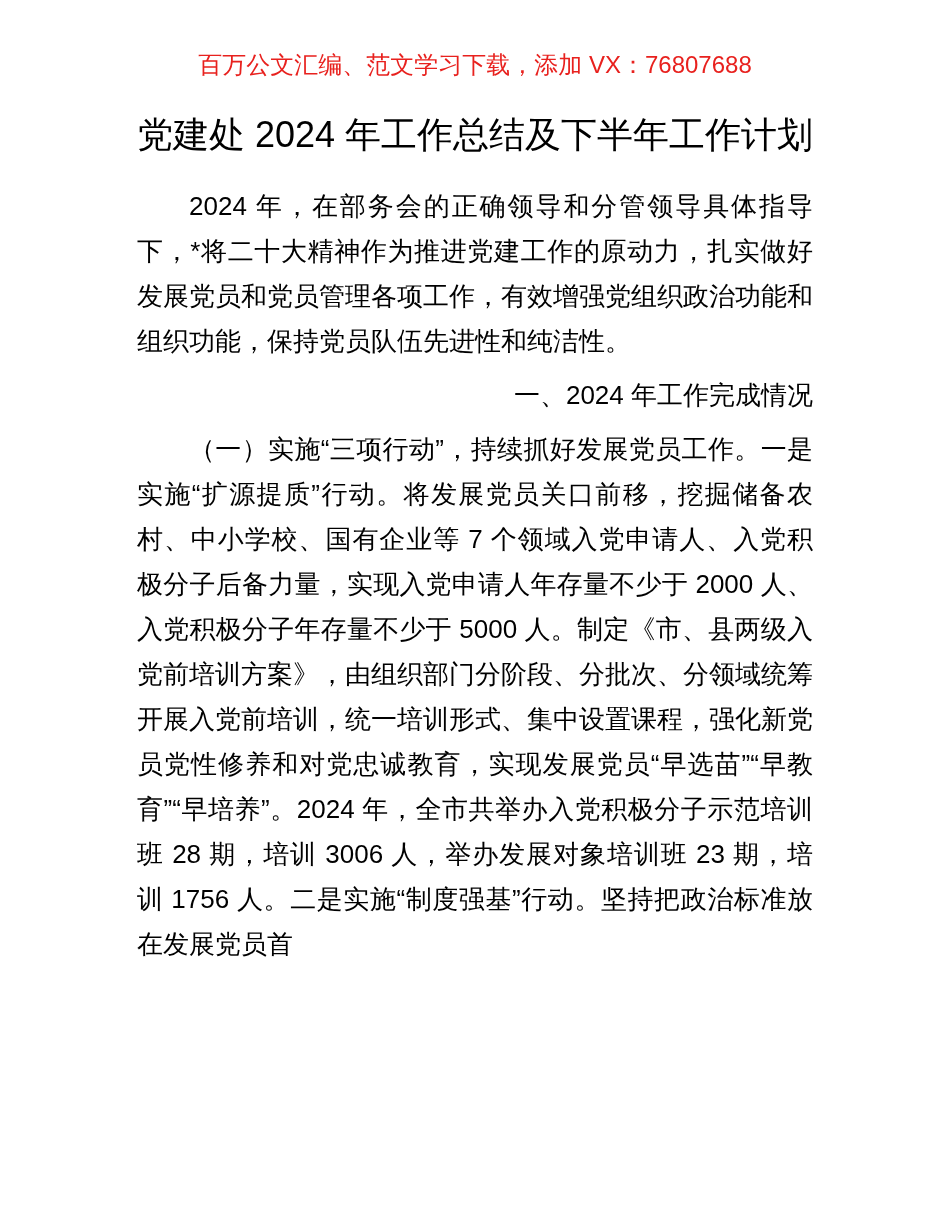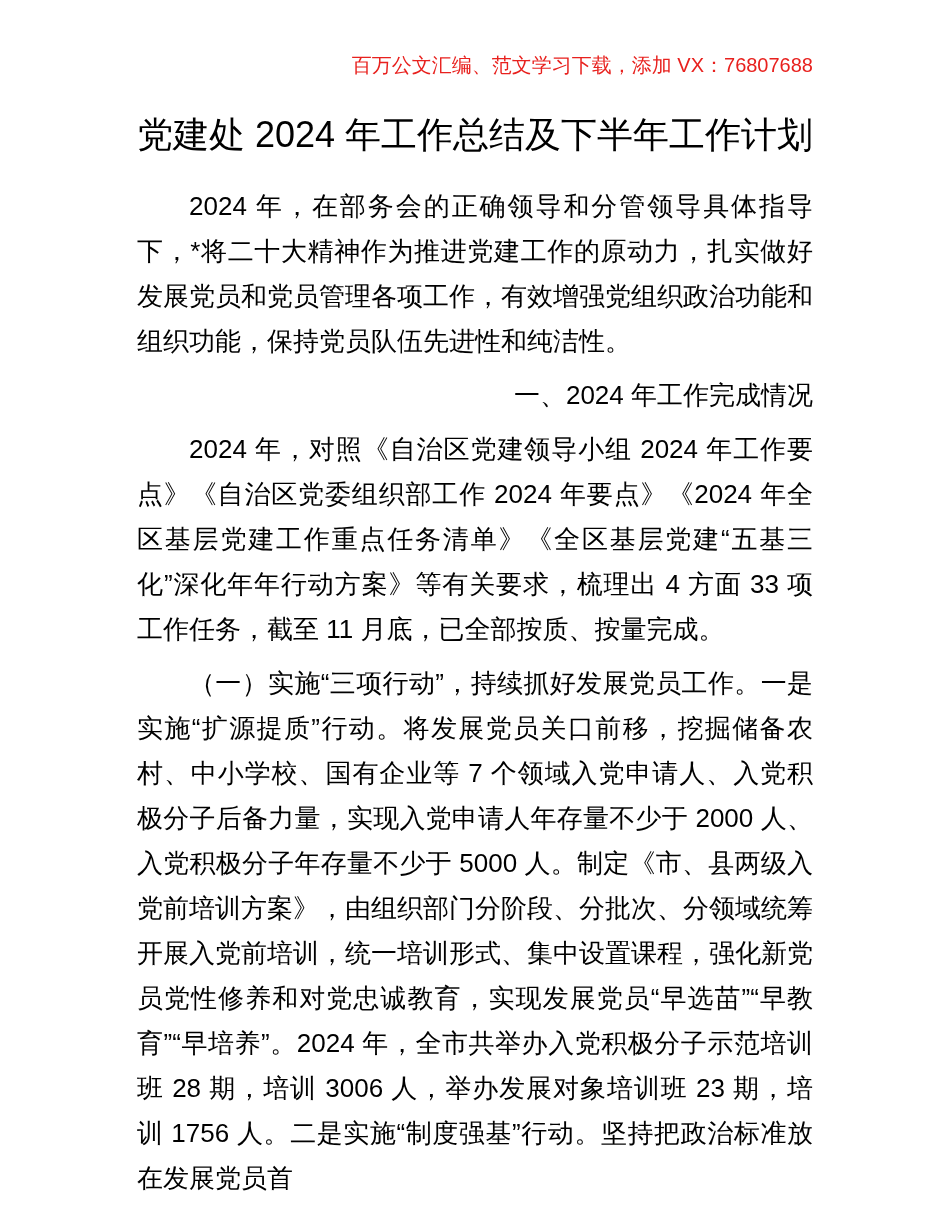--- a/index.html
+++ b/index.html
@@ -15,23 +15,23 @@
     color: #000000;
   }
   .page {
     box-sizing: border-box;
     width: 950px;
     height: 1230px;
     padding: 50px 137px 0 137px;
     background: #ffffff;
   }
   .promo {
-    font-size: 20px;
+    font-size: 24px;
     line-height: 30px;
-    text-align: right;
+    text-align: center;
     white-space: nowrap;
   }
   .title {
     font-size: 36px;
     line-height: 50px;
     margin-top: 30px;
     text-align: right;
     font-weight: normal;
     white-space: nowrap;
   }
@@ -52,16 +52,15 @@
 </style>
 </head>
 <body style="background: rgb(255, 255, 255); color: rgb(0, 0, 0);">
 
 <div class="page">
   <div class="promo" style="color: rgb(232, 33, 30);">百万公文汇编、范文学习下载，添加 VX：76807688</div>
   <h1 class="title">党建处 2024 年工作总结及下半年工作计划</h1>
   <div class="doc-body" id="doc-body">
       <p class="para">2024 年，在部务会的正确领导和分管领导具体指导下，*将二十大精神作为推进党建工作的原动力，扎实做好发展党员和党员管理各项工作，有效增强党组织政治功能和组织功能，保持党员队伍先进性和纯洁性。</p>
       <p class="heading">一、2024 年工作完成情况</p>
-      <p class="para">2024 年，对照《自治区党建领导小组 2024 年工作要点》《自治区党委组织部工作 2024 年要点》《2024 年全区基层党建工作重点任务清单》《全区基层党建“五基三化”深化年年行动方案》等有关要求，梳理出 4 方面 33 项工作任务，截至 11 月底，已全部按质、按量完成。</p>
       <p class="para">（一）实施“三项行动”，持续抓好发展党员工作。一是实施“扩源提质”行动。将发展党员关口前移，挖掘储备农村、中小学校、国有企业等 7 个领域入党申请人、入党积极分子后备力量，实现入党申请人年存量不少于 2000 人、入党积极分子年存量不少于 5000 人。制定《市、县两级入党前培训方案》，由组织部门分阶段、分批次、分领域统筹开展入党前培训，统一培训形式、集中设置课程，强化新党员党性修养和对党忠诚教育，实现发展党员“早选苗”“早教育”“早培养”。2024 年，全市共举办入党积极分子示范培训班 28 期，培训 3006 人，举办发展对象培训班 23 期，培训 1756 人。二是实施“制度强基”行动。坚持把政治标准放在发展党员首</p>
     </div>
 </div>
 
 </body></html>

